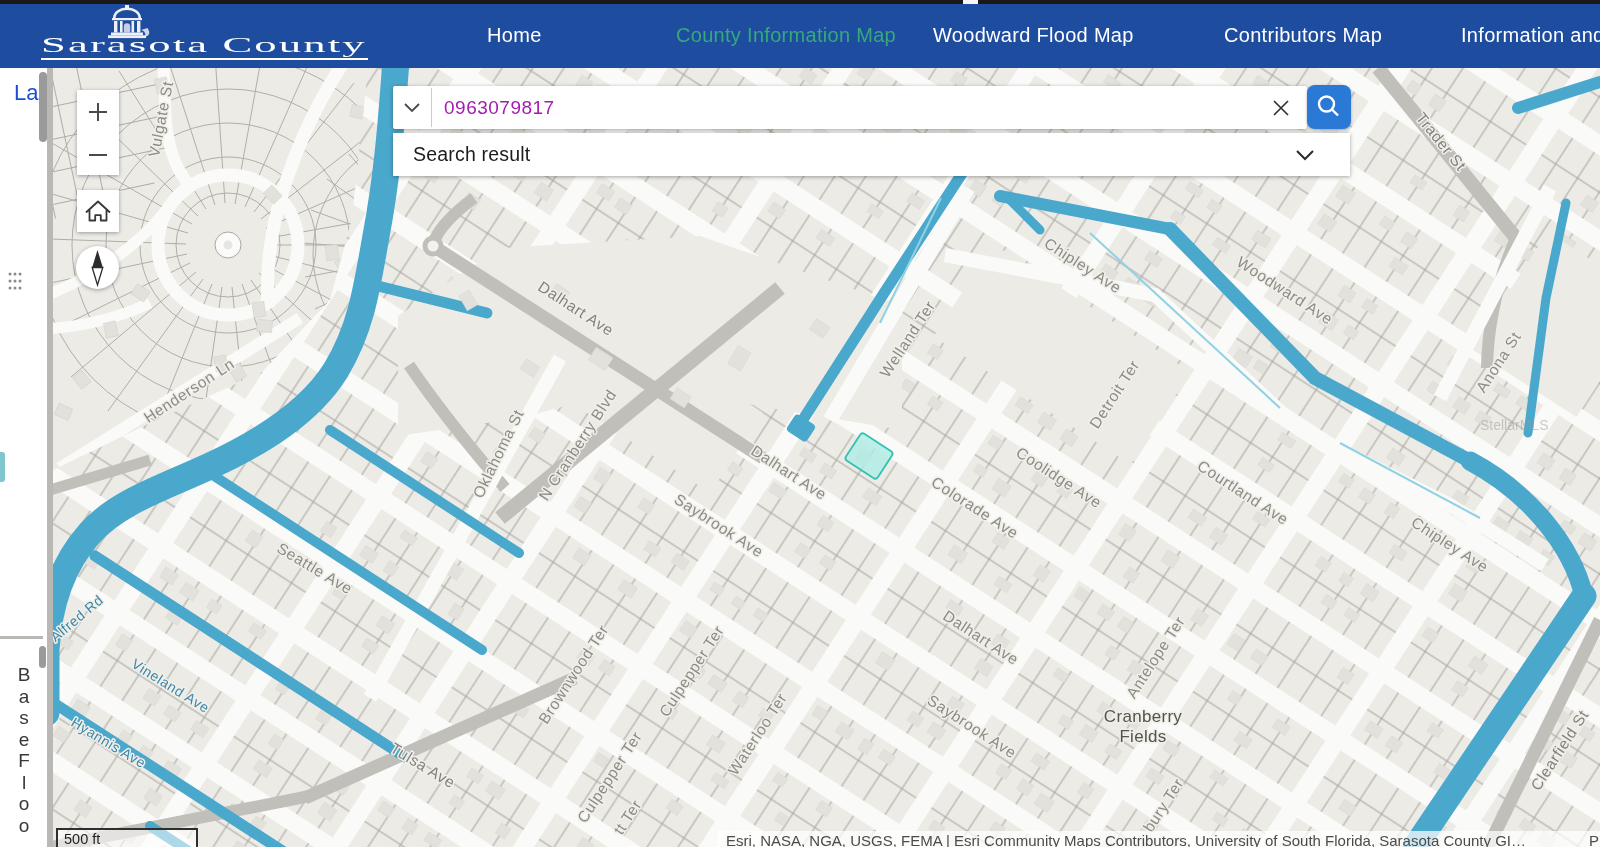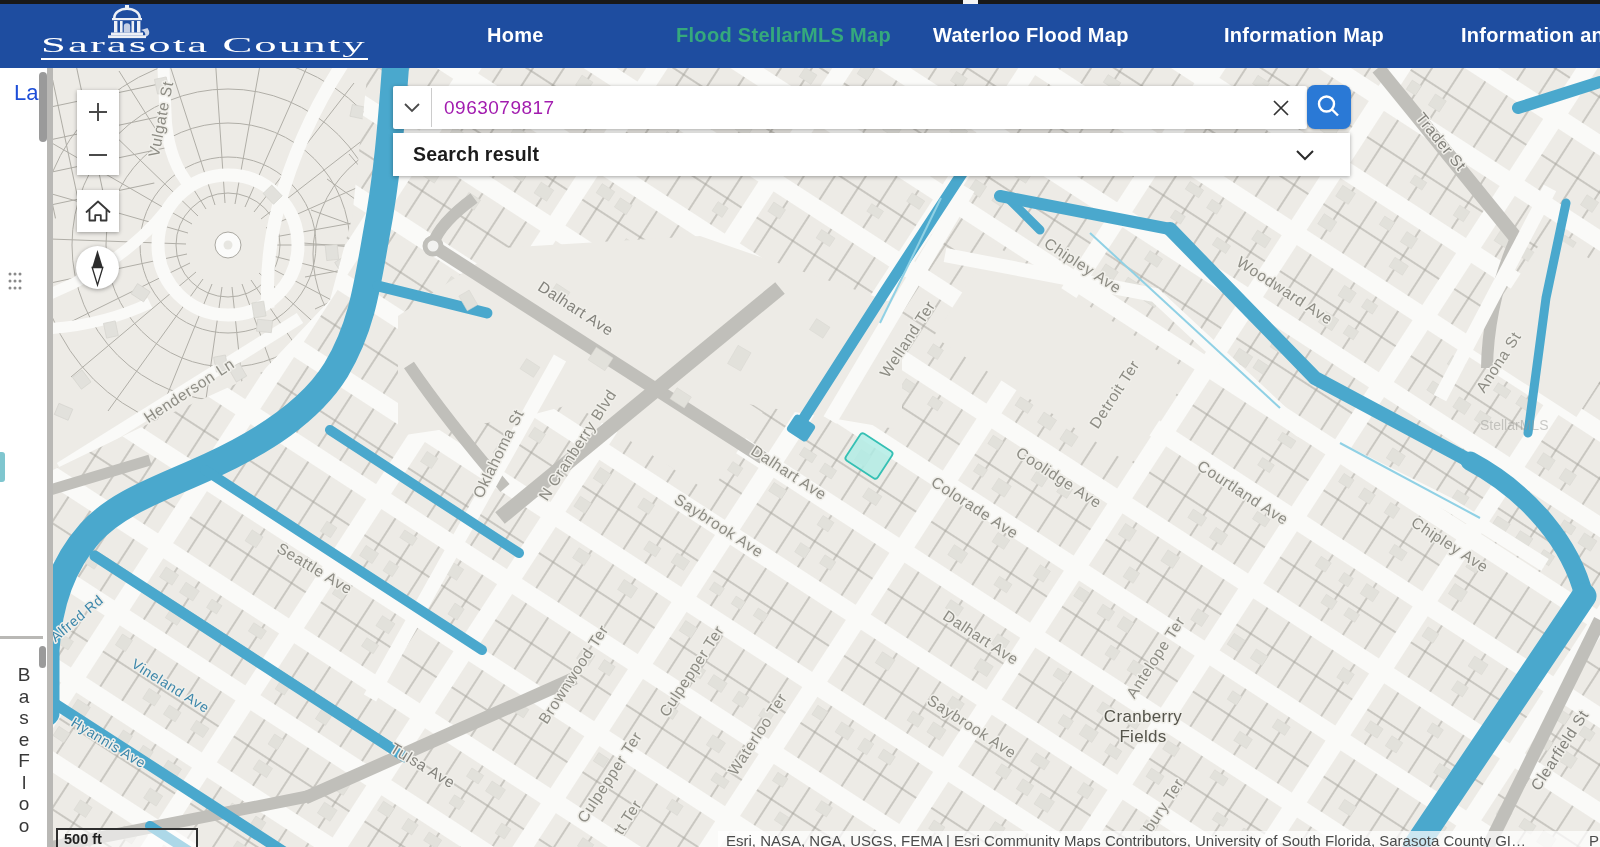--- a/index.html
+++ b/index.html
@@ -1,21 +1,21 @@
 <!DOCTYPE html>
 <html><head><meta charset="utf-8">
 <style>
 *{margin:0;padding:0;box-sizing:border-box}
 body{width:1600px;height:847px;overflow:hidden;position:relative;font-family:"Liberation Sans",sans-serif;background:#efeee9}
 .hdr{position:absolute;left:0;top:0;width:1600px;height:68px;background:#1e4da0}
 .blk{position:absolute;left:0;top:0;width:1600px;height:4px;background:#191919}
 .blk .n{position:absolute;left:963px;top:0;width:15px;height:4px;background:#f5f5f5}
 .logo{position:absolute;left:41px;top:33px;color:#fff;font-family:"Liberation Serif",serif;font-size:21.5px;letter-spacing:1px;white-space:nowrap;transform:scaleX(2.08);transform-origin:0 0}
 .logo u{text-decoration:none}
-.nav{position:absolute;top:24px;font-size:20px;color:#fff;white-space:nowrap;font-weight:700;letter-spacing:0.3px}
+.nav{position:absolute;top:24px;font-size:20px;color:#fff;white-space:nowrap;font-weight:400;letter-spacing:0.3px}
 .sb{position:absolute;left:0;top:68px;width:46.5px;height:779px;background:#fff}
 .sbr{position:absolute;left:46.5px;top:68px;width:6.5px;height:779px;background:#b9b8b5}
 .wbox{position:absolute;background:#fff;box-shadow:0 1px 4px rgba(0,0,0,.35)}
 </style></head>
 <body>
 <svg width="1600" height="779" viewBox="0 0 1600 779" style="position:absolute;left:0;top:68px">
 <defs>
 <pattern id="par" width="156" height="80" patternUnits="userSpaceOnUse" patternTransform="rotate(33) translate(83.0,73.2)">
   <rect width="156" height="80" fill="#edebe6"></rect>
   <g stroke="#a5a39c" stroke-width="1">
@@ -515,23 +515,23 @@
   <rect x="28.5" y="16" width="2.6" height="11.5"></rect>
   <rect x="34" y="16" width="3.4" height="11.5"></rect>
   <path d="M24,18.2 a3.2,3.2 0 0 1 3.2,3.2 l0,6.1 -6.4,0 0,-6.1 a3.2,3.2 0 0 1 3.2,-3.2" opacity="0.8"></path>
   <rect x="8" y="27.5" width="32" height="2.8"></rect>
   <rect x="5" y="30.3" width="38" height="2.8"></rect>
   <path d="M38,25 q5.5,1.5 4,7 q7,-2 2.5,-9 Z" opacity="0.85"></path>
  </g>
 </svg>
 
 <div class="nav" style="left:487px">Home</div>
-<div class="nav" style="left:676px;color:#35a97c">Flood StellarMLS Map</div>
-<div class="nav" style="left:933px">Waterloo Flood Map</div>
-<div class="nav" style="left:1224px">Information Map</div>
+<div class="nav" style="left:676px;color:#35a97c">County Information Map</div>
+<div class="nav" style="left:933px">Woodward Flood Map</div>
+<div class="nav" style="left:1224px">Contributors Map</div>
 <div class="nav" style="left:1461px">Information and</div>
 
 <div class="sb"></div>
 <div class="sbr"></div>
 <div style="position:absolute;left:14px;top:80px;font-size:22px;color:#1d4ed8">La</div>
 <div style="position:absolute;left:38.5px;top:72px;width:8px;height:70px;border-radius:4px;background:#9a9a9a"></div>
 <svg width="20" height="24" viewBox="0 0 20 24" style="position:absolute;left:5px;top:270px">
  <g fill="#8a8a8a">
   <circle cx="5" cy="4" r="1.5"></circle>
       <circle cx="10" cy="4" r="1.5"></circle>
@@ -577,22 +577,22 @@
 <svg width="18" height="18" viewBox="0 0 18 18" style="position:absolute;left:1272px;top:99px">
  <path d="M2,2 L16,16 M16,2 L2,16" stroke="#333" stroke-width="1.7"></path>
 </svg>
 <div style="position:absolute;left:1307px;top:85px;width:44px;height:44px;border-radius:8px;background:#2a79d6;box-shadow:0 1px 3px rgba(0,0,0,.3)"></div>
 <svg width="44" height="44" viewBox="0 0 44 44" style="position:absolute;left:1307px;top:85px">
  <circle cx="19.5" cy="19" r="7.5" fill="none" stroke="#fff" stroke-width="2.4"></circle>
  <line x1="25" y1="24.5" x2="31" y2="30.5" stroke="#fff" stroke-width="2.4"></line>
 </svg>
 
 <div class="wbox" style="left:393px;top:133px;width:957px;height:43px"></div>
-<div style="position:absolute;left:413px;top:143px;font-size:19.5px;font-weight:700;color:#1c1c1c;letter-spacing:0.2px">Search result</div>
+<div style="position:absolute;left:413px;top:143px;font-size:19.5px;font-weight:400;color:#1c1c1c;letter-spacing:0.2px">Search result</div>
 <svg width="20" height="12" viewBox="0 0 20 12" style="position:absolute;left:1295px;top:149px">
  <path d="M2,2 L10,10 L18,2" fill="none" stroke="#2b2b2b" stroke-width="2"></path>
 </svg>
 
 <div style="position:absolute;left:56px;top:828px;width:142px;height:24px;border:2px solid #2e2e2e;background:rgba(255,255,255,.55)"></div>
-<div style="position:absolute;left:64px;top:831px;font-size:14.5px;font-weight:700;color:#1f1f1f">500 ft</div>
+<div style="position:absolute;left:64px;top:831px;font-size:14.5px;font-weight:400;color:#1f1f1f">500 ft</div>
 
 <div style="position:absolute;left:718px;top:831px;width:882px;height:16px;background:rgba(255,255,255,.72)"></div>
 <div style="position:absolute;left:726px;top:832px;font-size:15px;color:#4b4b4b;white-space:nowrap">Esri, NASA, NGA, USGS, FEMA | Esri Community Maps Contributors, University of South Florida, Sarasota County GI…</div>
 <div style="position:absolute;left:1589px;top:832px;font-size:15px;color:#4b4b4b">P</div>
 </body></html>

